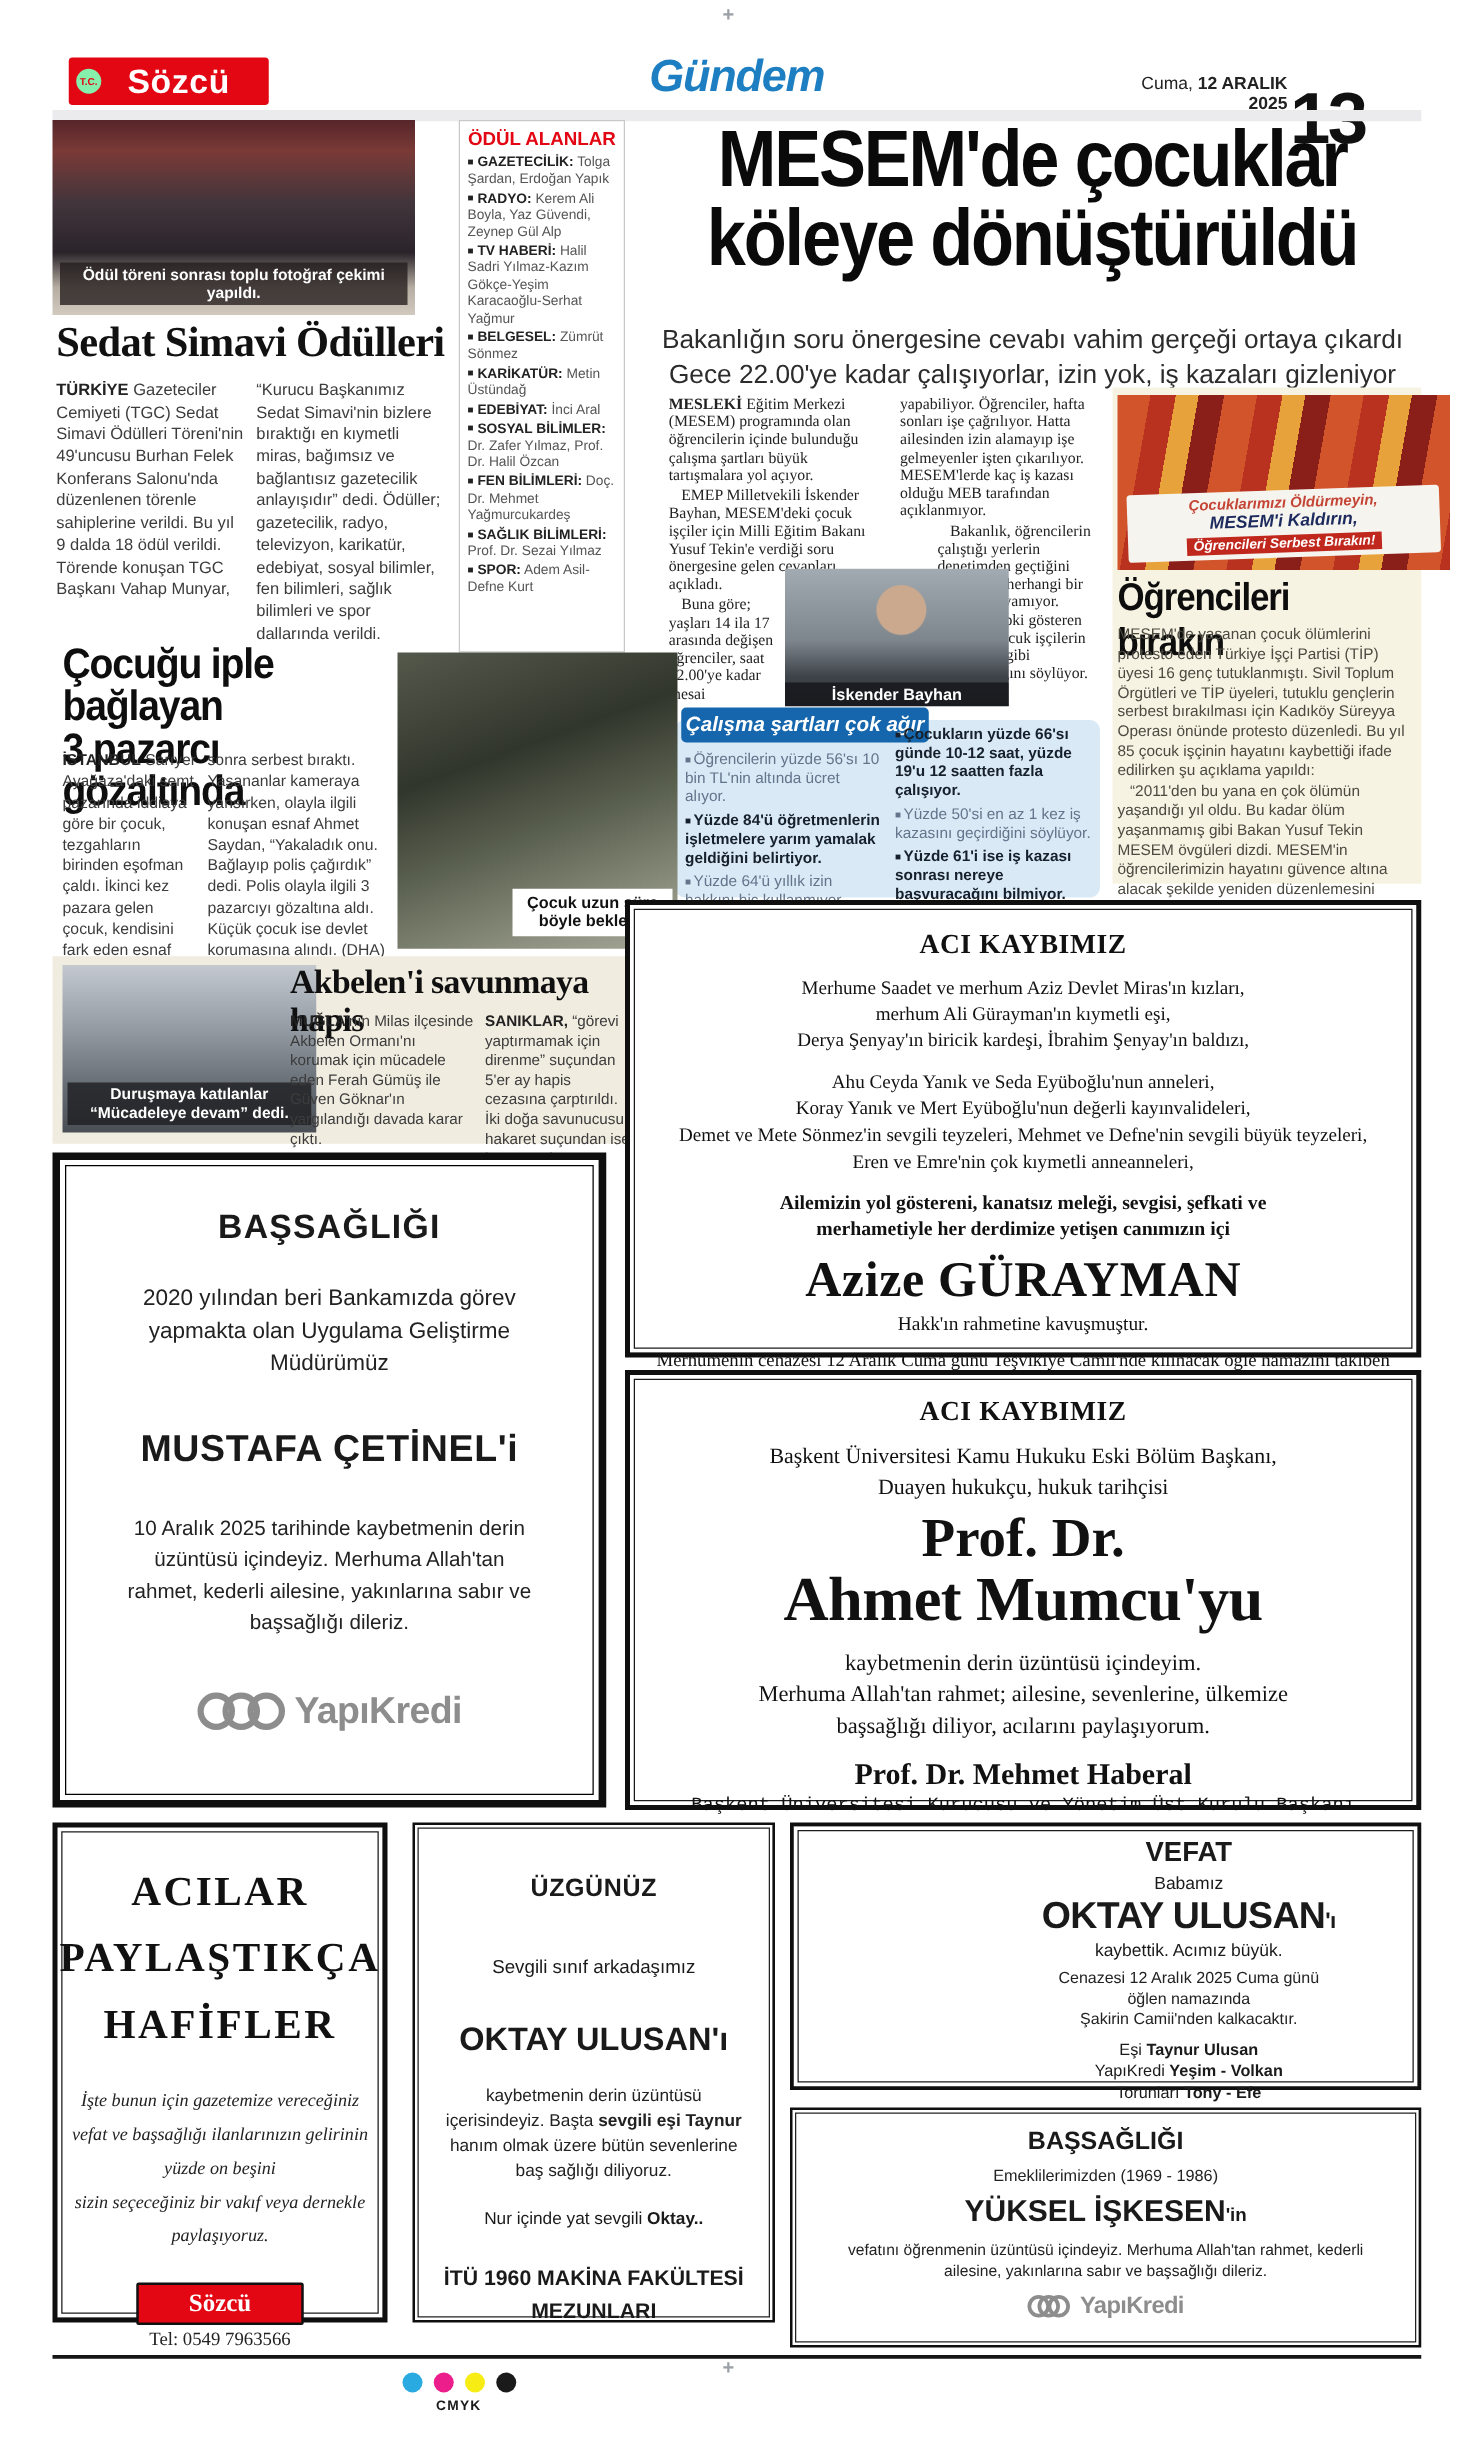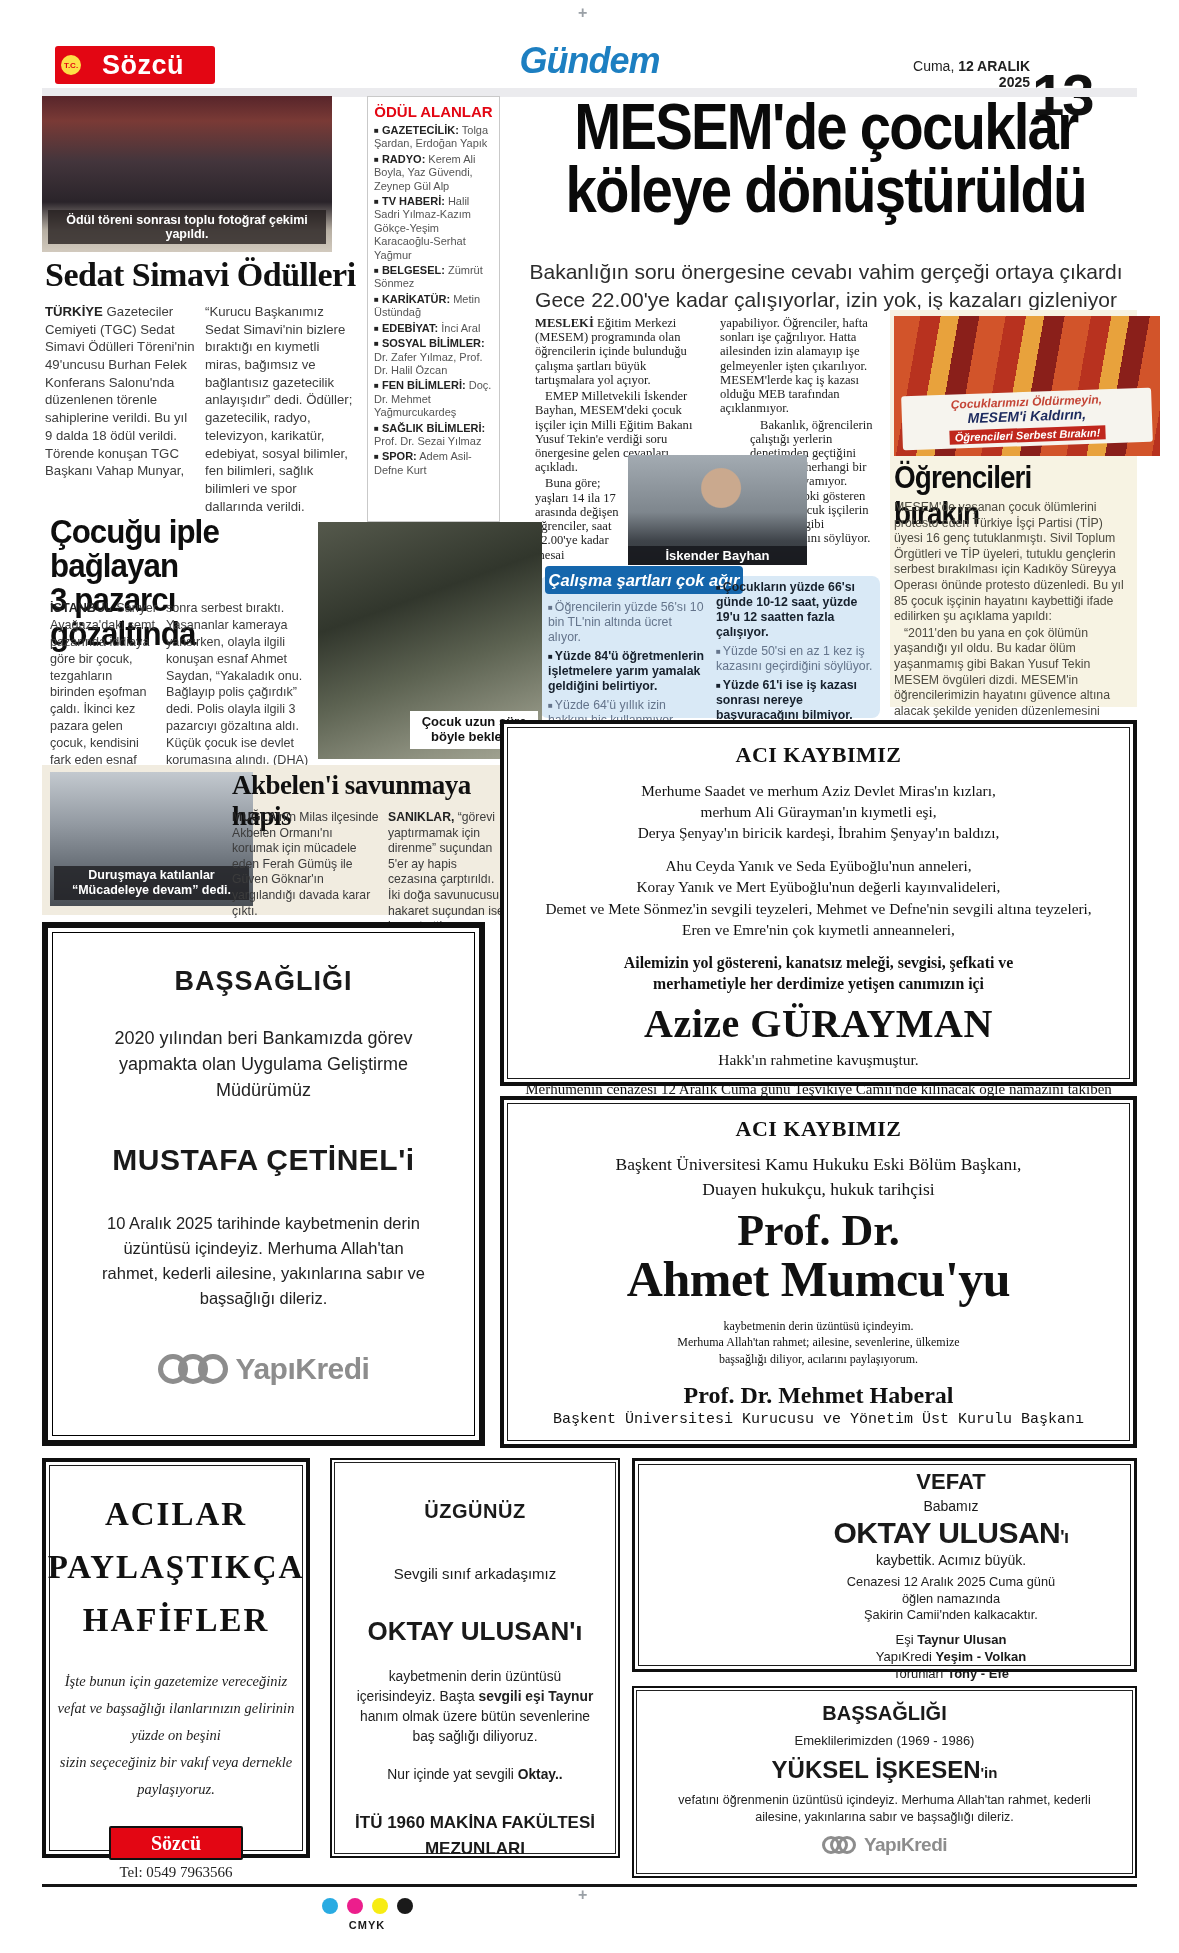--- a/index.html
+++ b/index.html
@@ -3,21 +3,21 @@
 <meta charset="utf-8">
 <style>
   html,body{margin:0;padding:0;background:#fff;}
   .page{position:relative;width:1179px;height:1953px;background:#fff;overflow:hidden;
         font-family:"Liberation Sans",sans-serif;color:#1a1a1a;}
   .abs{position:absolute;}
   
   #logo{left:55px;top:46px;width:160px;height:38px;background:#e30613;border-radius:3px;
         display:flex;align-items:center;justify-content:center;}
   #logo .tc{position:absolute;left:6px;top:9px;width:20px;height:20px;border-radius:50%;
-        background:#fde047;color:#e30613;font-size:8px;font-weight:bold;display:flex;align-items:center;justify-content:center;}
+        background:#86efac;color:#e30613;font-size:8px;font-weight:bold;display:flex;align-items:center;justify-content:center;}
   #logo .word{color:#fff;font-weight:bold;font-size:27px;letter-spacing:.5px;padding-left:16px;}
   #section-title{left:0;top:40px;width:1179px;text-align:center;color:#1d7fc1;
         font-size:36px;font-weight:bold;font-style:italic;letter-spacing:-1px;}
   #dateline{left:880px;top:58px;width:150px;text-align:right;font-size:14px;color:#222;}
   #dateline b{font-weight:bold;}
   #pagenum{left:1032px;top:28px;width:110px;font-size:58px;font-weight:bold;letter-spacing:-2px;color:#111;margin-top:33px;}
   #header-band{left:42px;top:88px;width:1095px;height:9px;background:#ebebee;}
   .regmark{color:#9aa0a6;font-size:16px;font-weight:bold;}
   
   .photo{overflow:hidden;padding-left:27px;}
@@ -123,21 +123,21 @@
   #aci1 .trb{font-size:15.8px;font-weight:bold;line-height:1.35;}
   #aci1 .name{font-size:40px;font-weight:bold;margin-top:6px;letter-spacing:.5px;}
   #aci1 .aft{font-size:15.5px;margin-top:4px;}
   #aci1 .fun{font-size:15px;line-height:1.35;margin-top:10px;}
   #aci1 .sig{font-size:17px;font-weight:bold;margin-top:10px;letter-spacing:1px;}
   #aci2{left:500px;top:1096px;width:637px;height:352px;}
   #aci2 .title{font-size:22px;font-weight:bold;margin-top:16px;letter-spacing:.5px;}
   #aci2 .intro{font-size:17.5px;line-height:1.4;margin-top:10px;}
   #aci2 .n1{font-size:44px;font-weight:bold;margin-top:8px;line-height:1.0;}
   #aci2 .n2{font-size:50px;font-weight:bold;line-height:1.05;letter-spacing:-.5px;}
-  #aci2 .body{font-size:12px;line-height:1.4;margin-top:12px;}
+  #aci2 .body{font-size:18px;line-height:1.4;margin-top:12px;}
   #aci2 .sgn{font-size:24px;font-weight:bold;margin-top:14px;}
   #aci2 .sgt{font-size:15px;margin-top:2px;font-family:Liberation Mono, monospace;}
   
   #acilar{left:42px;top:1458px;width:268px;height:400px;}
   #acilar .t{font-size:33px;font-weight:600;letter-spacing:2px;margin-top:26px;line-height:1.6;}
   #acilar .body{font-size:14.5px;font-style:italic;line-height:1.85;margin-top:22px;color:#222;}
   #acilar .mini-logo{margin:24px auto 0;width:130px;height:30px;background:#e30613;border-radius:2px;
       color:#fff;font-weight:bold;font-size:20px;display:flex;align-items:center;justify-content:center;border:2px solid #111;}
   #acilar .tel{font-size:15px;margin-top:4px;color:#222;}
   #uzgunuz{left:330px;top:1458px;width:290px;height:400px;border-width:2px;
@@ -297,21 +297,21 @@
   <div class="abs obit obit-serif" id="aci1">
     <div class="title">ACI KAYBIMIZ</div>
     <div class="grp">
       <div class="ln">Merhume Saadet ve merhum Aziz Devlet Miras'ın kızları,</div>
       <div class="ln">merhum Ali Gürayman'ın kıymetli eşi,</div>
       <div class="ln">Derya Şenyay'ın biricik kardeşi, İbrahim Şenyay'ın baldızı,</div>
     </div>
     <div class="grp">
       <div class="ln">Ahu Ceyda Yanık ve Seda Eyüboğlu'nun anneleri,</div>
       <div class="ln">Koray Yanık ve Mert Eyüboğlu'nun değerli kayınvalideleri,</div>
-      <div class="ln">Demet ve Mete Sönmez'in sevgili teyzeleri, Mehmet ve Defne'nin sevgili altına teyzeleri,</div>
+      <div class="ln">Demet ve Mete Sönmez'in sevgili teyzeleri, Mehmet ve Defne'nin sevgili büyük teyzeleri,</div>
       <div class="ln">Eren ve Emre'nin çok kıymetli anneanneleri,</div>
     </div>
     <div class="grp">
       <div class="trb">Ailemizin yol göstereni, kanatsız meleği, sevgisi, şefkati ve</div>
       <div class="trb">merhametiyle her derdimize yetişen canımızın içi</div>
     </div>
     <div class="name">Azize GÜRAYMAN</div>
     <div class="aft">Hakk'ın rahmetine kavuşmuştur.</div>
     <div class="fun">
       <div>Merhumenin cenazesi 12 Aralık Cuma günü Teşvikiye Camii'nde kılınacak öğle namazını takiben</div>

